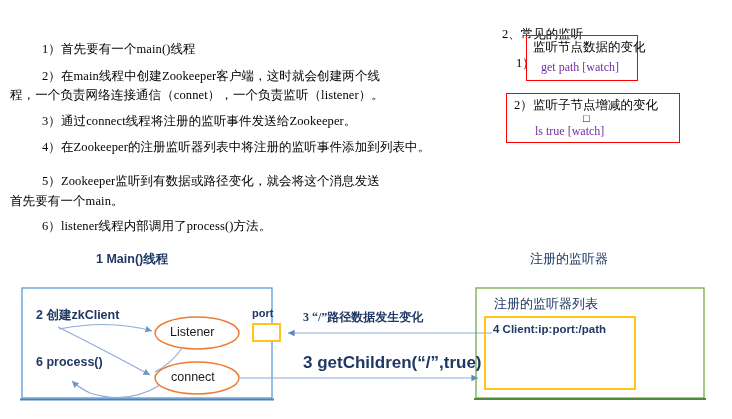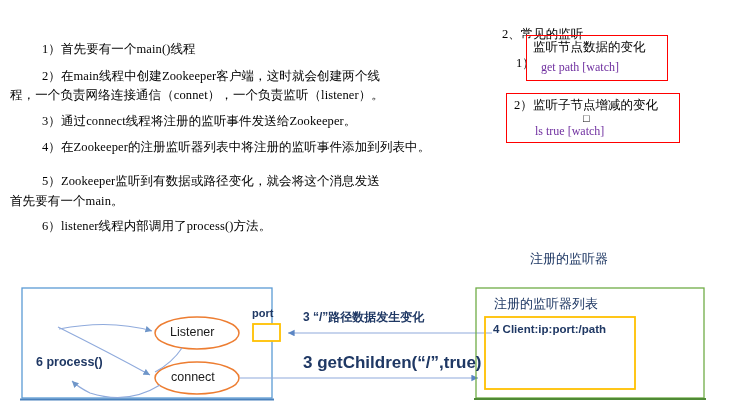--- a/index.html
+++ b/index.html
@@ -86,21 +86,21 @@
   #diagram svg { position: absolute; left: 0; top: 0; }
 
   .dlabel {
     position: absolute;
     font-family: "Liberation Sans", "DejaVu Sans", sans-serif;
     font-weight: bold;
     color: #1f3864;
     white-space: nowrap;
   }
   .dlabel.serif {
-    font-family: Liberation Sans, sans-serif;
+    font-family: Liberation Serif, serif;
     font-weight: normal;
   }
   .node-text {
     position: absolute;
     font-family: "Liberation Sans", "DejaVu Sans", sans-serif;
     font-size: 12.5px;
     color: #1a1a1a;
     white-space: nowrap;
   }
 </style>
@@ -116,21 +116,21 @@
   <div class="para indent" style="top:174px">5）Zookeeper监听到有数据或路径变化，就会将这个消息发送</div>
   <div class="para hang" style="top:194px">首先要有一个main。</div>
   <div class="para indent" style="top:219px">6）listener线程内部调用了process()方法。</div>
 </div>
 
 <div id="right-col">
   <div class="r-head">2、常见的监听</div>
 
   <div class="r-item-num" style="left:36px; top:55px">1）</div>
 
-  <div class="redbox" style="left:46px; top:35px; width:142px; height:46px">
+  <div class="redbox" style="left:46px; top:35px; width:112px; height:46px">
     <div class="rb-title" style="left:6px; top:3px">监听节点数据的变化</div>
     <div class="rb-cmd" style="left:14px; top:24px">get path [watch]</div>
   </div>
 
   <div class="redbox" style="left:26px; top:93px; width:174px; height:50px">
     <div class="r-item-num" style="left:7px; top:3px">2）</div>
     <div class="rb-title" style="left:26px; top:3px">监听子节点增减的变化</div>
     <div class="rb-square" style="left:76px; top:19px">□</div>
     <div class="rb-cmd" style="left:28px; top:30px">ls true [watch]</div>
   </div>
@@ -168,22 +168,24 @@
     <line x1="492" y1="88" x2="288" y2="88" stroke="#8faadc" stroke-width="1.1" marker-end="url(#ah-blue-l)"></line>
 
     <line x1="240" y1="133" x2="478" y2="133" stroke="#8faadc" stroke-width="1.1" marker-end="url(#ah-blue-l)"></line>
 
     <rect x="476" y="43" width="228" height="110" fill="none" stroke="#70ad47" stroke-width="1.3"></rect>
     <line x1="474" y1="154" x2="706" y2="154" stroke="#4f8a35" stroke-width="2"></line>
 
     <rect x="485" y="72" width="150" height="72" fill="none" stroke="#ffc000" stroke-width="1.8"></rect>
   </svg>
 
+  <div class="dlabel" style="left:96px; top:6px; font-size:12.5px">1 Main()线程</div>
   <div class="dlabel serif" style="left:530px; top:5px; font-size:13px">注册的监听器</div>
 
+  <div class="dlabel" style="left:36px; top:62px; font-size:12.5px">2 创建zkClient</div>
   <div class="dlabel" style="left:36px; top:110px; font-size:12.5px">6 process()</div>
 
   <div class="node-text" style="left:170px; top:80px">Listener</div>
   <div class="node-text" style="left:171px; top:125px">connect</div>
 
   <div class="dlabel" style="left:252px; top:62px; font-size:11px">port</div>
 
   <div class="dlabel serif" style="left:303px; top:64px; font-size:12px; font-weight:bold">3 “/”路径数据发生变化</div>
   <div class="dlabel" style="left:303px; top:108px; font-size:17px">3 getChildren(“/”,true)</div>
 

